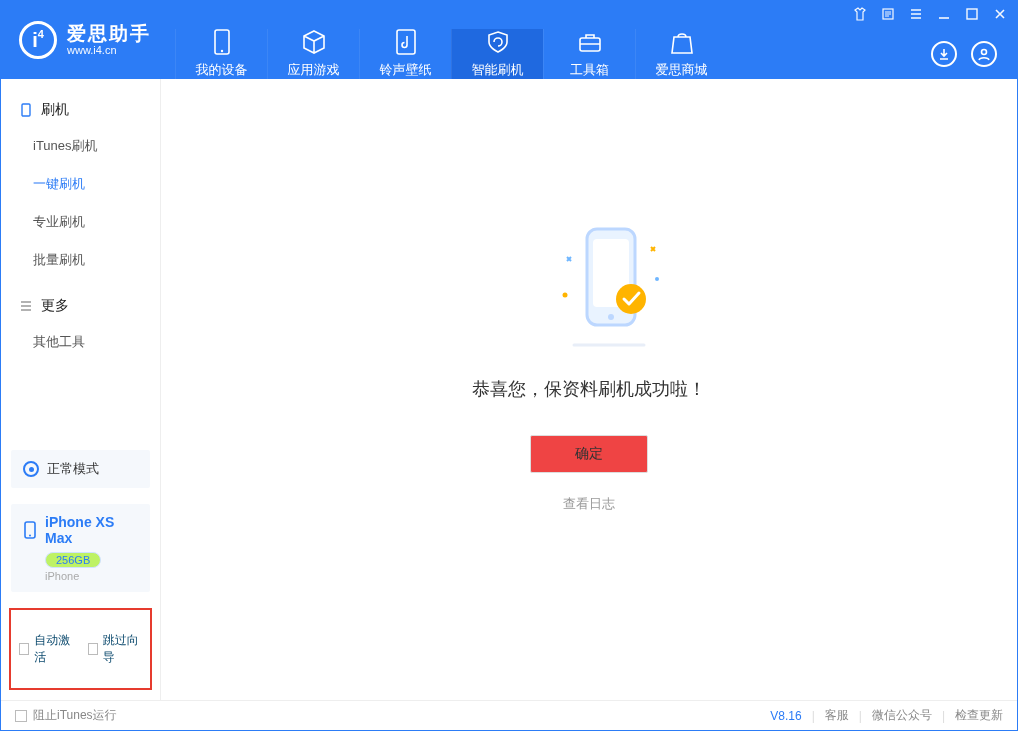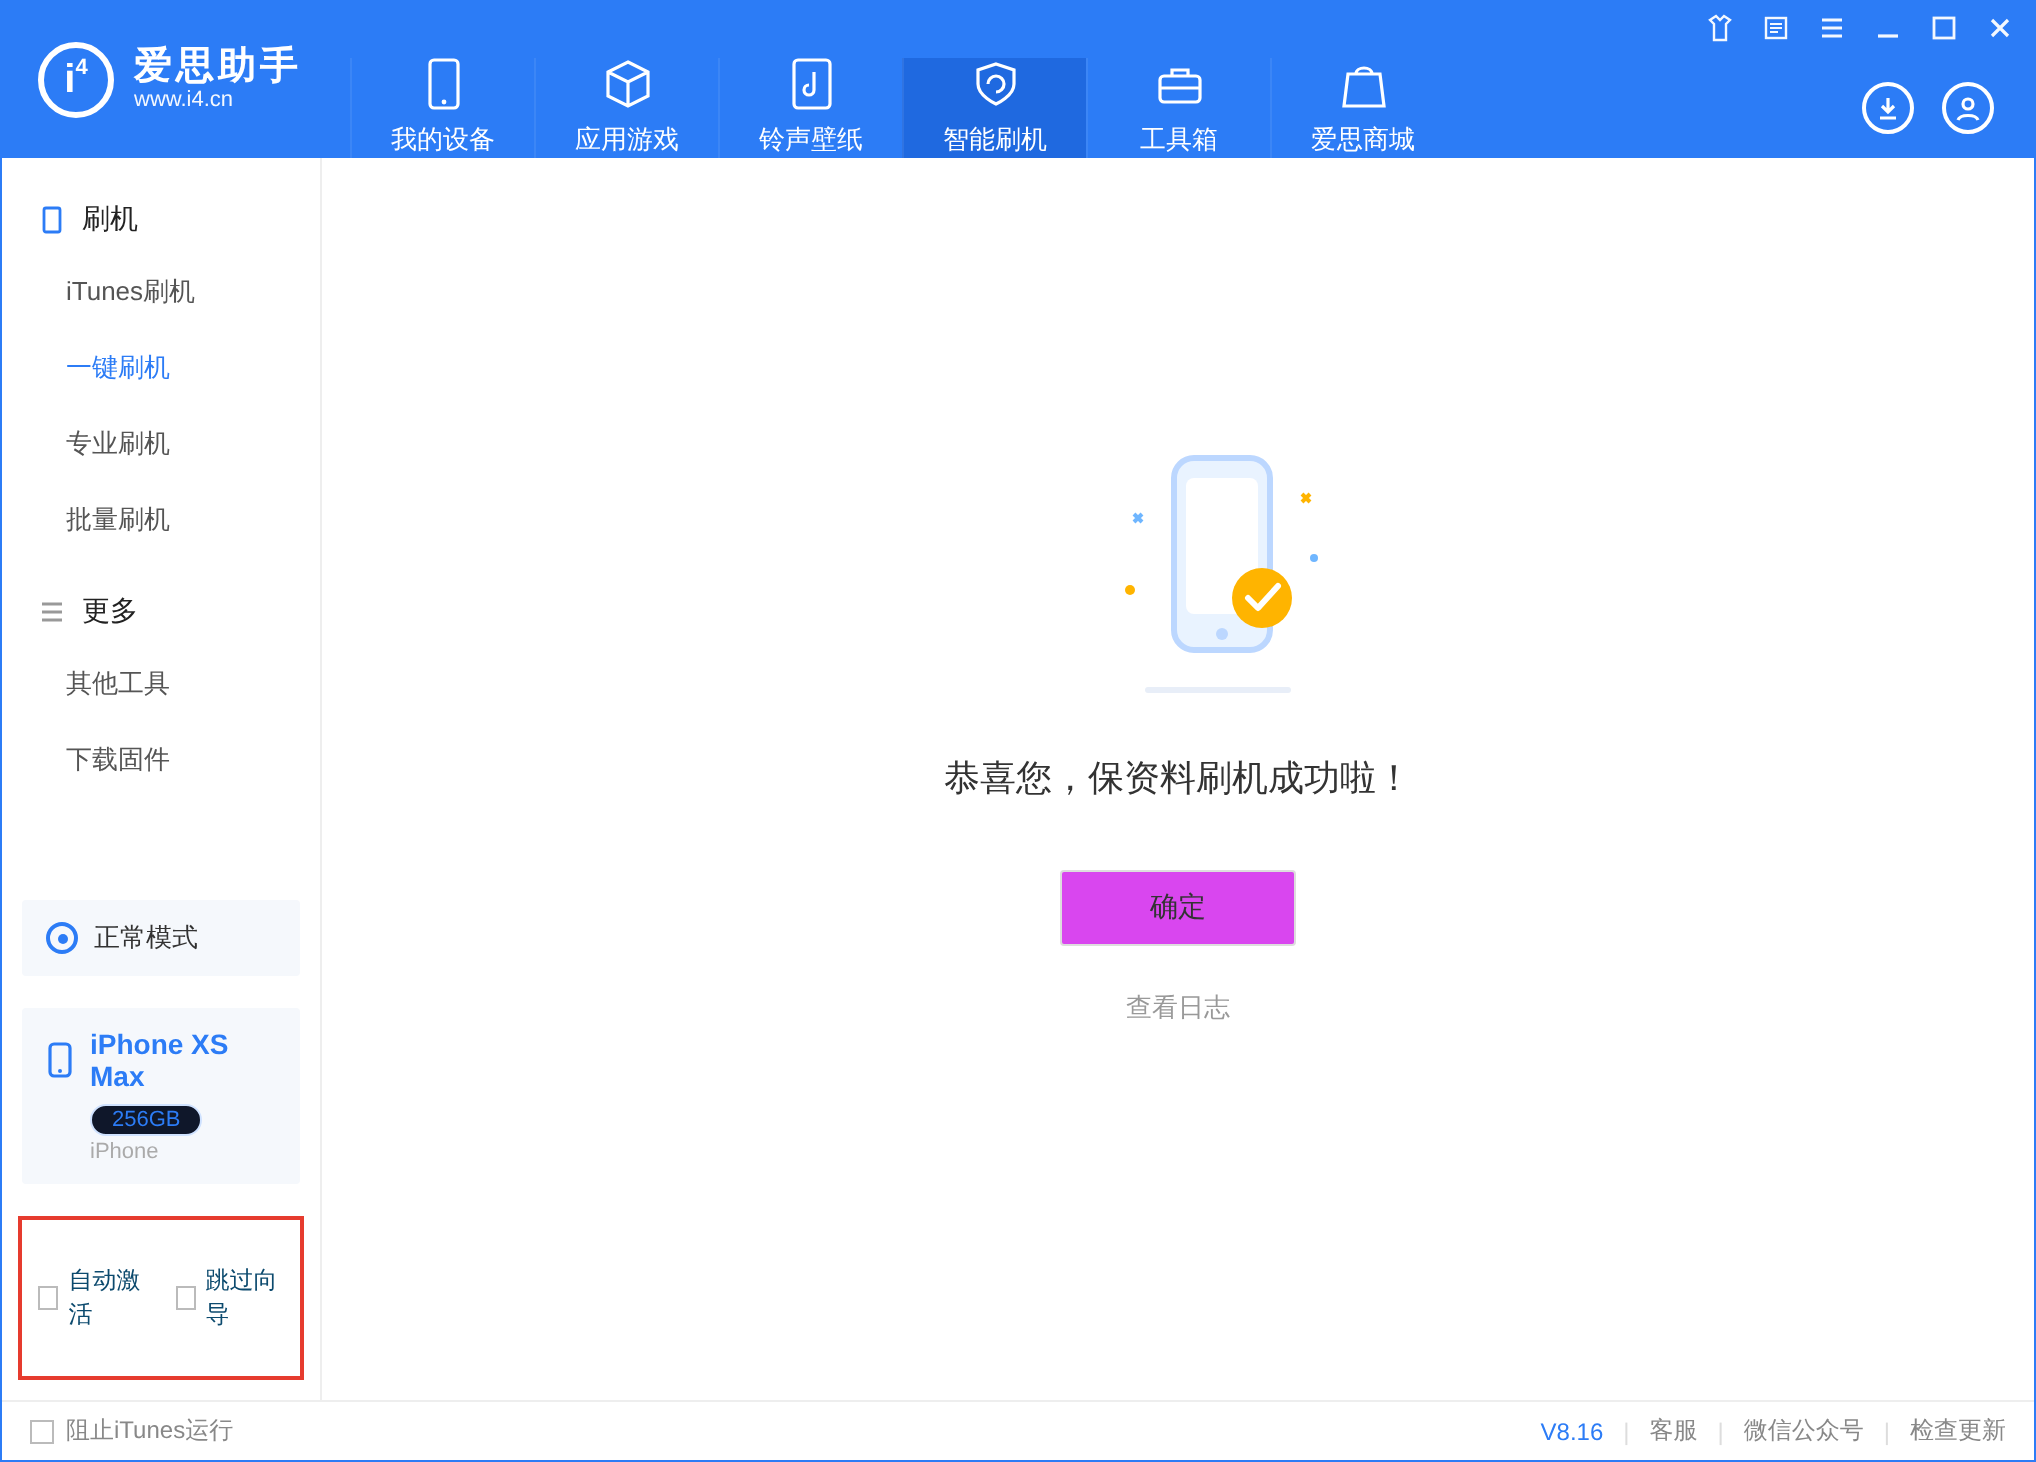--- a/index.html
+++ b/index.html
@@ -36,33 +36,33 @@
 .side-item.active { color:#2c7cf6; }
 
 .sidebar-spacer { flex:1; }
 
 .mode-box, .device-box { margin: 8px 10px; background:#f5f8fc; border-radius:2px; padding: 10px 12px; font-size:13px; color:#333; }
 .mode-box { display:flex; align-items:center; gap:8px; }
 .mode-dot { width:16px; height:16px; border:2px solid #2c7cf6; border-radius:50%; position:relative; }
 .mode-dot::after{ content:""; position:absolute; width:5px; height:5px; background:#2c7cf6; border-radius:50%; left:3.5px; top:3.5px;}
 .device-box { color:#2c7cf6; font-weight:600; }
 .device-box .dev-name { display:flex; align-items:center; gap:8px; font-size:14px; }
-.device-box .capacity { display:inline-block; margin:6px 0 2px 22px; background:#0f172a; border:1px solid #cfe2ff; color:#2c7cf6; font-size:11px; padding:1px 10px; border-radius:10px; font-weight:500;}
+.device-box .capacity { display:inline-block; margin:6px 0 2px 22px; background:#bef264; border:1px solid #cfe2ff; color:#2c7cf6; font-size:11px; padding:1px 10px; border-radius:10px; font-weight:500;}
 .device-box .dev-type { margin-left:22px; font-size:11px; color:#aaa; font-weight:400; }
 
 .checkbox-row { margin: 8px 8px 10px 8px; border:2px solid #e63b2e; padding: 22px 8px; display:flex; gap:14px; font-size:12px; color:#0c4a6e; }
 .cb { display:flex; align-items:center; gap:5px; cursor:pointer; }
 .cb-square { width:12px; height:12px; border:1px solid #bbb; display:inline-block; }
 
 
 .main { flex:1; position:relative; background:#fff; }
 .center-content { position:absolute; left:50%; top:46%; transform:translate(-50%,-50%); text-align:center; width: 380px; }
 .phone-illustration { width:120px; height:140px; margin:0 auto 20px; position:relative; }
 .success-title { font-size:18px; color:#333; margin-bottom:34px; }
-.confirm-btn { display:inline-block; border:1px solid #ddd; padding: 9px 44px; font-size:14px; color:#333; background:#d946ef; cursor:pointer; border-radius:2px; }
+.confirm-btn { display:inline-block; border:1px solid #ddd; padding: 9px 44px; font-size:14px; color:#333; background:#ef4444; cursor:pointer; border-radius:2px; }
 .view-log { margin-top:22px; font-size:13px; color:#999; cursor:pointer; }
 
 
 .footer { height:30px; border-top:1px solid #eee; display:flex; padding:0 14px; font-size:12px; color:#888; }
 .footer .left-f { display:flex; align-items:center; gap:6px; cursor:pointer;}
 .footer .right-f { margin-left:auto; display:flex; align-items:center; gap:10px; }
 .footer .sep { color:#ddd; }
 .footer .link { color:#888; cursor:pointer; }
 
 svg { display:block; }
@@ -201,21 +201,20 @@
 
       <div class="side-group-title" style="margin-top:10px">
         <span class="sg-icon">
             <svg width="14" height="14" viewBox="0 0 14 14">
               <path d="M2 3h10M2 7h10M2 11h10" stroke="#999" stroke-width="1.4"></path>
             </svg>
           </span>
         <span>更多</span>
       </div>
       <div class="side-item">其他工具</div>
-      <div class="side-item">下载固件</div>
     </div>
 
     <div class="sidebar-spacer"></div>
 
     <div class="mode-box">
       <span class="mode-dot"></span>
       <span>正常模式</span>
     </div>
 
     <div class="device-box">

